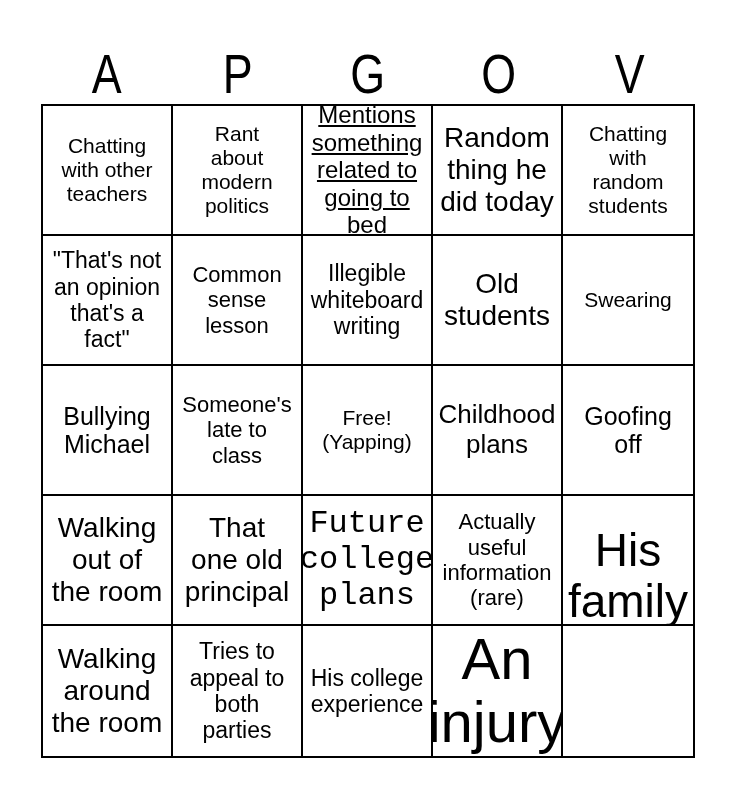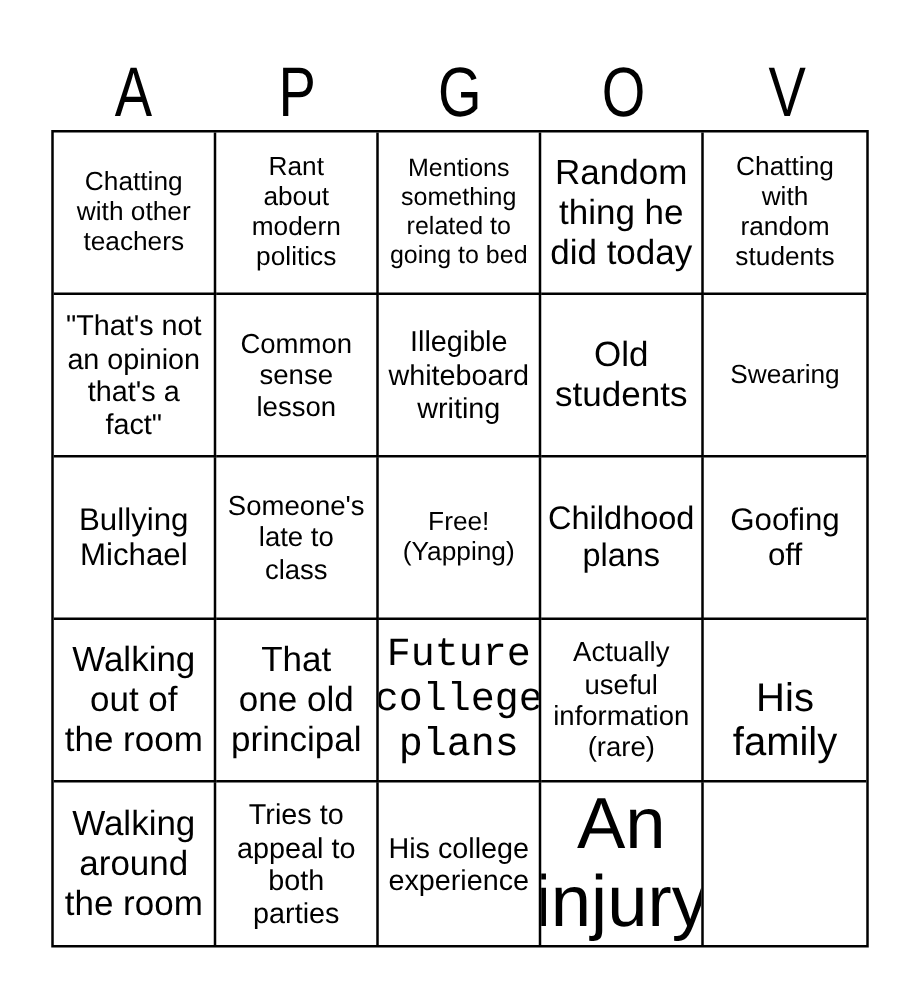--- a/index.html
+++ b/index.html
@@ -59,31 +59,31 @@
     text-align: center;
     white-space: pre-line;
     line-height: 1.15;
     padding: 1px 2px;
     overflow: hidden;
   }
   .cell:nth-child(5n) { border-right: none; }
   .cell:nth-child(n+21) { border-bottom: none; }
 
   
-  .fs20 { font-size: 20px; }
+  .fs20 { font-size: 24px; text-decoration: underline; }
   .fs21 { font-size: 21px; }
   .fs22 { font-size: 22px; }
   .fs23 { font-size: 23px; }
   .fs25 { font-size: 22px; }
   .fs26 { font-size: 26px; }
   .fs27 { font-size: 21px; }
   .fs28 { font-size: 28px; }
   .fs31 { font-size: 25px; line-height: 1.12; }
   .fs32 { font-size: 32px; line-height: 1.12; font-family: Liberation Mono, monospace; }
-  .fs40 { font-size: 32px; line-height: 1.1; margin-top: 32px; }
+  .fs40 { font-size: 46px; line-height: 1.1; margin-top: 32px; }
   .fs46 { font-size: 58px; line-height: 1.08; }
 </style>
 </head>
 <body>
 
 <div class="page">
   <div class="card">
 
     <div class="header-row">
       <div class="header-letter">

